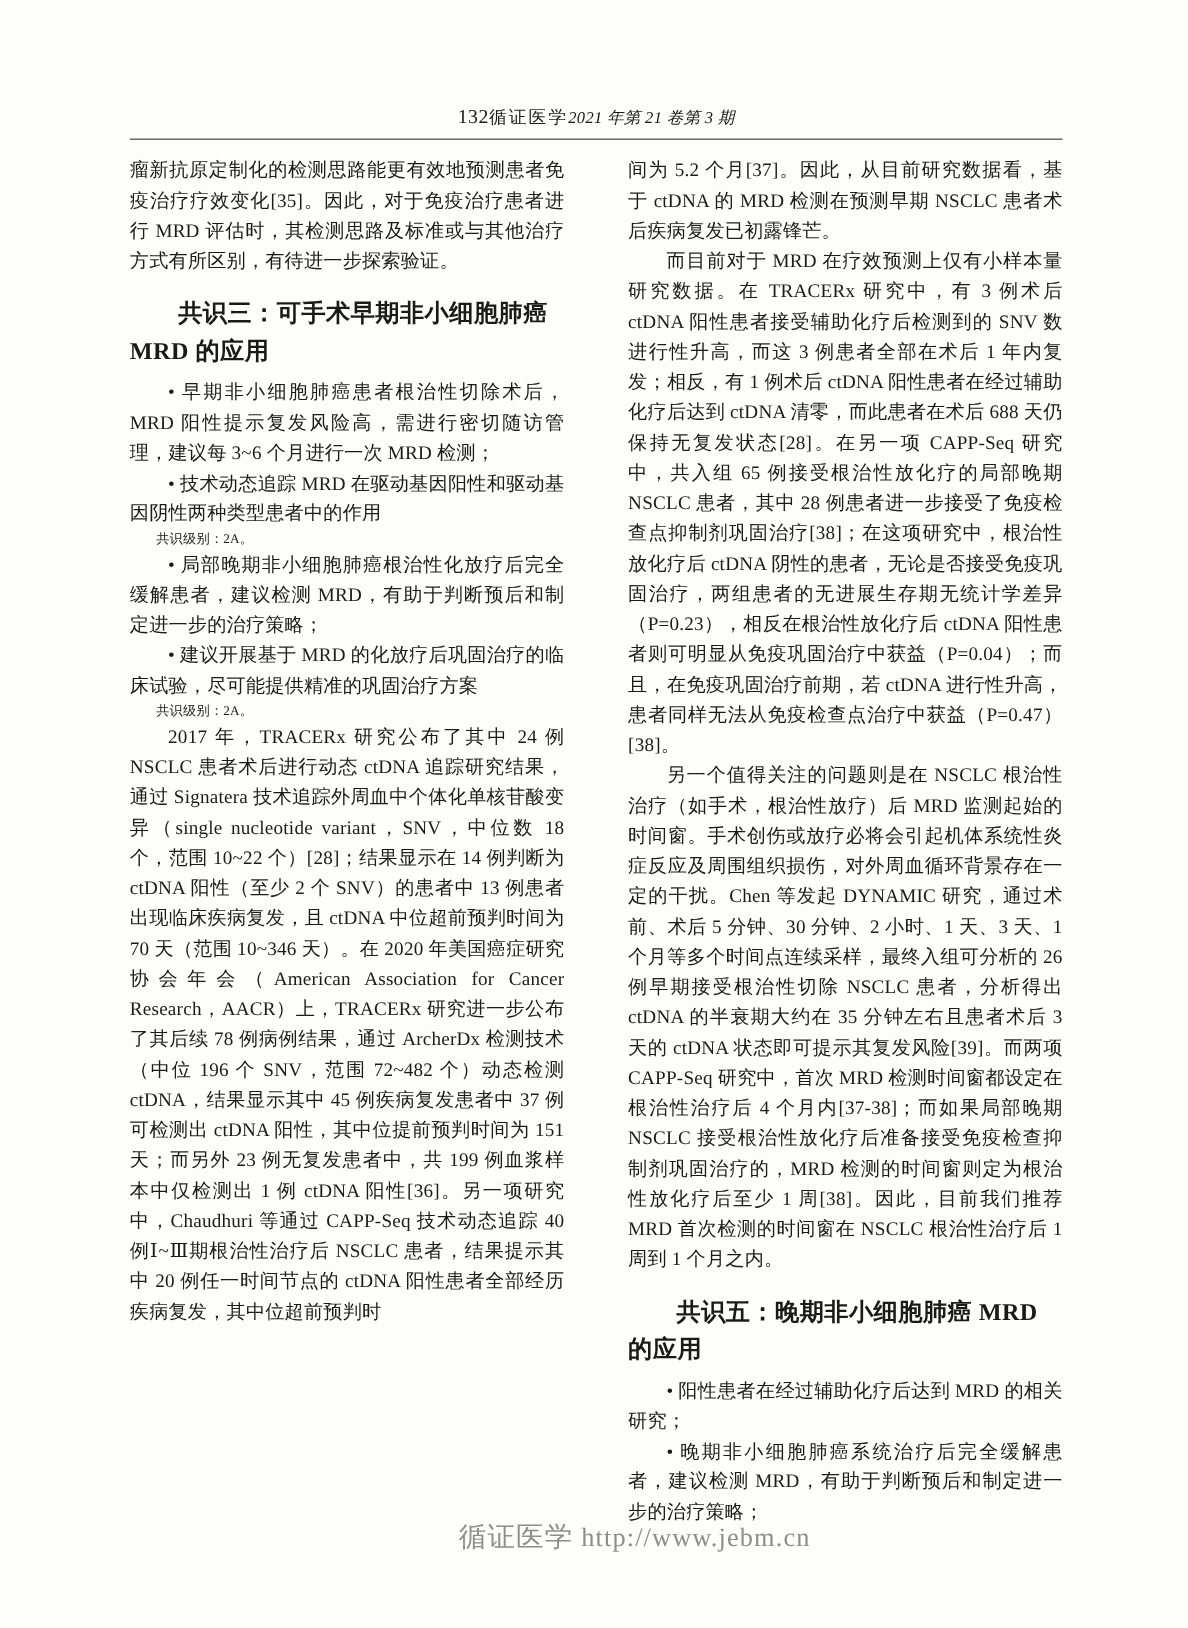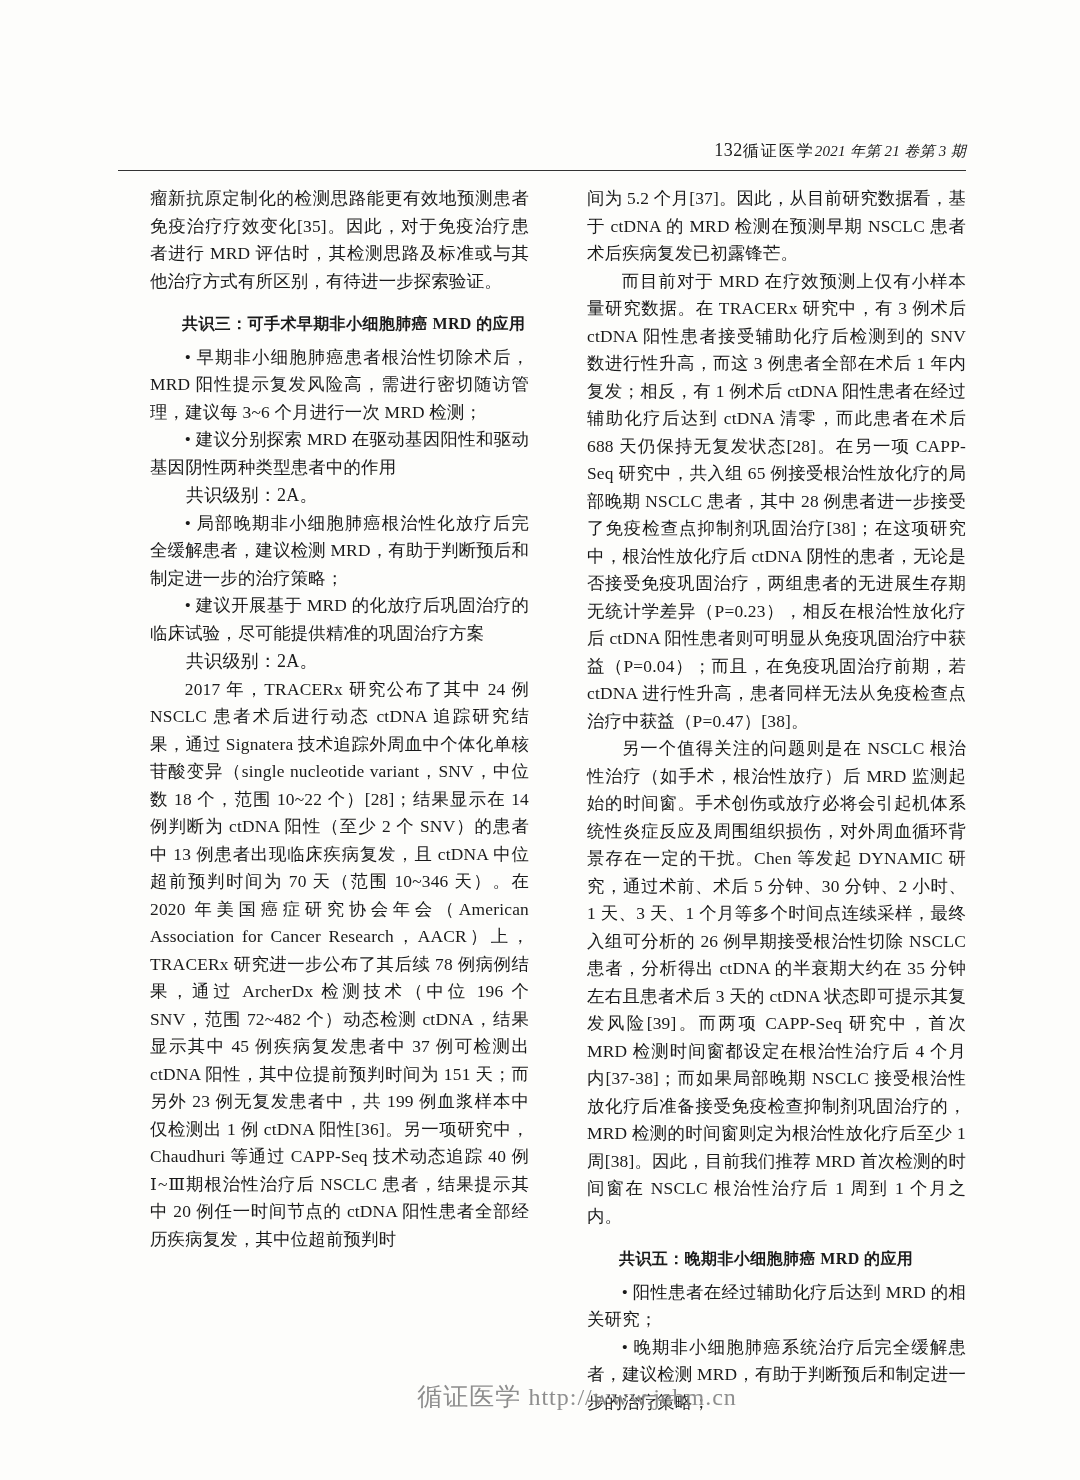--- a/index.html
+++ b/index.html
@@ -25,25 +25,24 @@
   .content {
     position: absolute;
     left: 118px;
     top: 96px;
     width: 848px;
   }
   
   .runhead {
     display: flex;
     align-items: baseline;
-    justify-content: flex-end;
+    justify-content: center;
     font-size: 15px;
     letter-spacing: 0.5px;
     padding-bottom: 6px;
-    margin-top: 44px;
   }
   .runhead .folio {
     font-family: "Liberation Serif", serif;
     font-size: 18px;
   }
   .runhead .journal {
     font-size: 16px;
     letter-spacing: 2px;
   }
   .runhead .issue {
@@ -53,58 +52,57 @@
   }
   .rule {
     border-top: 1.2px solid #333;
     margin-top: 2px;
   }
   
   .columns {
     display: flex;
     gap: 58px;
     margin-top: 14px;
-    margin-left: 32px;
   }
   .col {
     width: 405px;
   }
   p {
     margin: 0;
     font-size: 17.4px;
     line-height: 1.58;
     text-align: justify;
     text-justify: inter-ideograph;
     letter-spacing: 0.2px;
   }
   p.indent {
     text-indent: 2em;
   }
   p.hang {
     text-indent: 0;
   }
   h2.head {
     margin: 17px 0 7px 0;
-    font-size: 16px;
+    font-size: 22px;
     font-weight: bold;
     line-height: 1.55;
     text-indent: 2em;
     letter-spacing: 0.4px;
   }
   .bullet {
     font-size: 17.4px;
     line-height: 1.58;
     font-weight: normal;
     text-align: justify;
     text-justify: inter-ideograph;
     text-indent: 2em;
     margin: 0;
   }
   .level {
-    font-size: 18px;
+    font-size: 12px;
     line-height: 1.58;
     text-indent: 2em;
     margin: 0;
   }
   
   .footer {
     position: absolute;
     left: 0;
     top: 1380px;
     width: 1080px;
@@ -134,21 +132,21 @@
 
     <div class="columns">
 
       <div class="col">
 
         <p class="hang">瘤新抗原定制化的检测思路能更有效地预测患者免疫治疗疗效变化[35]。因此，对于免疫治疗患者进行 MRD 评估时，其检测思路及标准或与其他治疗方式有所区别，有待进一步探索验证。</p>
 
         <h2 class="head">共识三：可手术早期非小细胞肺癌 MRD 的应用</h2>
 
         <p class="bullet">• 早期非小细胞肺癌患者根治性切除术后，MRD 阳性提示复发风险高，需进行密切随访管理，建议每 3~6 个月进行一次 MRD 检测；</p>
-        <p class="bullet">• 建议分别探索 MRD 在驱动基因阳性和驱动基因阴性两种类型患者中的作用</p>
+        <p class="bullet">• 技术动态追踪 MRD 在驱动基因阳性和驱动基因阴性两种类型患者中的作用</p>
 
         <p class="level">共识级别：2A。</p>
 
 
         <p class="bullet">• 局部晚期非小细胞肺癌根治性化放疗后完全缓解患者，建议检测 MRD，有助于判断预后和制定进一步的治疗策略；</p>
         <p class="bullet">• 建议开展基于 MRD 的化放疗后巩固治疗的临床试验，尽可能提供精准的巩固治疗方案</p>
 
         <p class="level">共识级别：2A。</p>
 
         <p class="indent">2017 年，TRACERx 研究公布了其中 24 例 NSCLC 患者术后进行动态 ctDNA 追踪研究结果，通过 Signatera 技术追踪外周血中个体化单核苷酸变异（single nucleotide variant，SNV，中位数 18 个，范围 10~22 个）[28]；结果显示在 14 例判断为 ctDNA 阳性（至少 2 个 SNV）的患者中 13 例患者出现临床疾病复发，且 ctDNA 中位超前预判时间为 70 天（范围 10~346 天）。在 2020 年美国癌症研究协会年会（American Association for Cancer Research，AACR）上，TRACERx 研究进一步公布了其后续 78 例病例结果，通过 ArcherDx 检测技术（中位 196 个 SNV，范围 72~482 个）动态检测 ctDNA，结果显示其中 45 例疾病复发患者中 37 例可检测出 ctDNA 阳性，其中位提前预判时间为 151 天；而另外 23 例无复发患者中，共 199 例血浆样本中仅检测出 1 例 ctDNA 阳性[36]。另一项研究中，Chaudhuri 等通过 CAPP-Seq 技术动态追踪 40 例Ⅰ~Ⅲ期根治性治疗后 NSCLC 患者，结果提示其中 20 例任一时间节点的 ctDNA 阳性患者全部经历疾病复发，其中位超前预判时</p>

